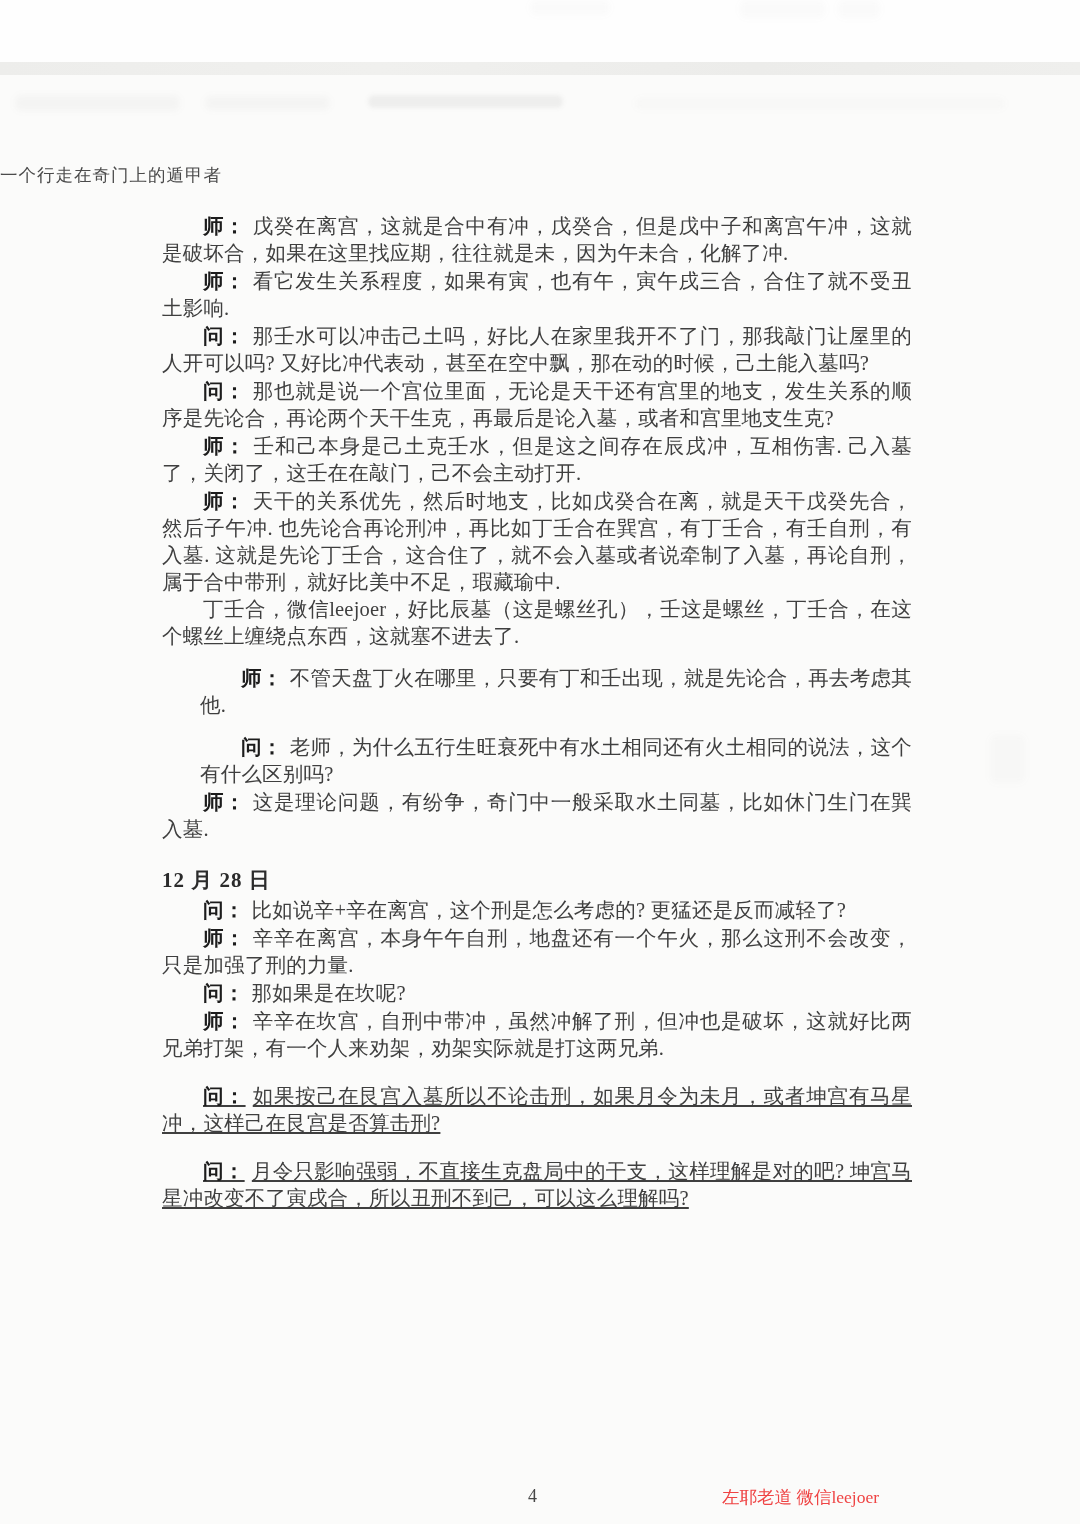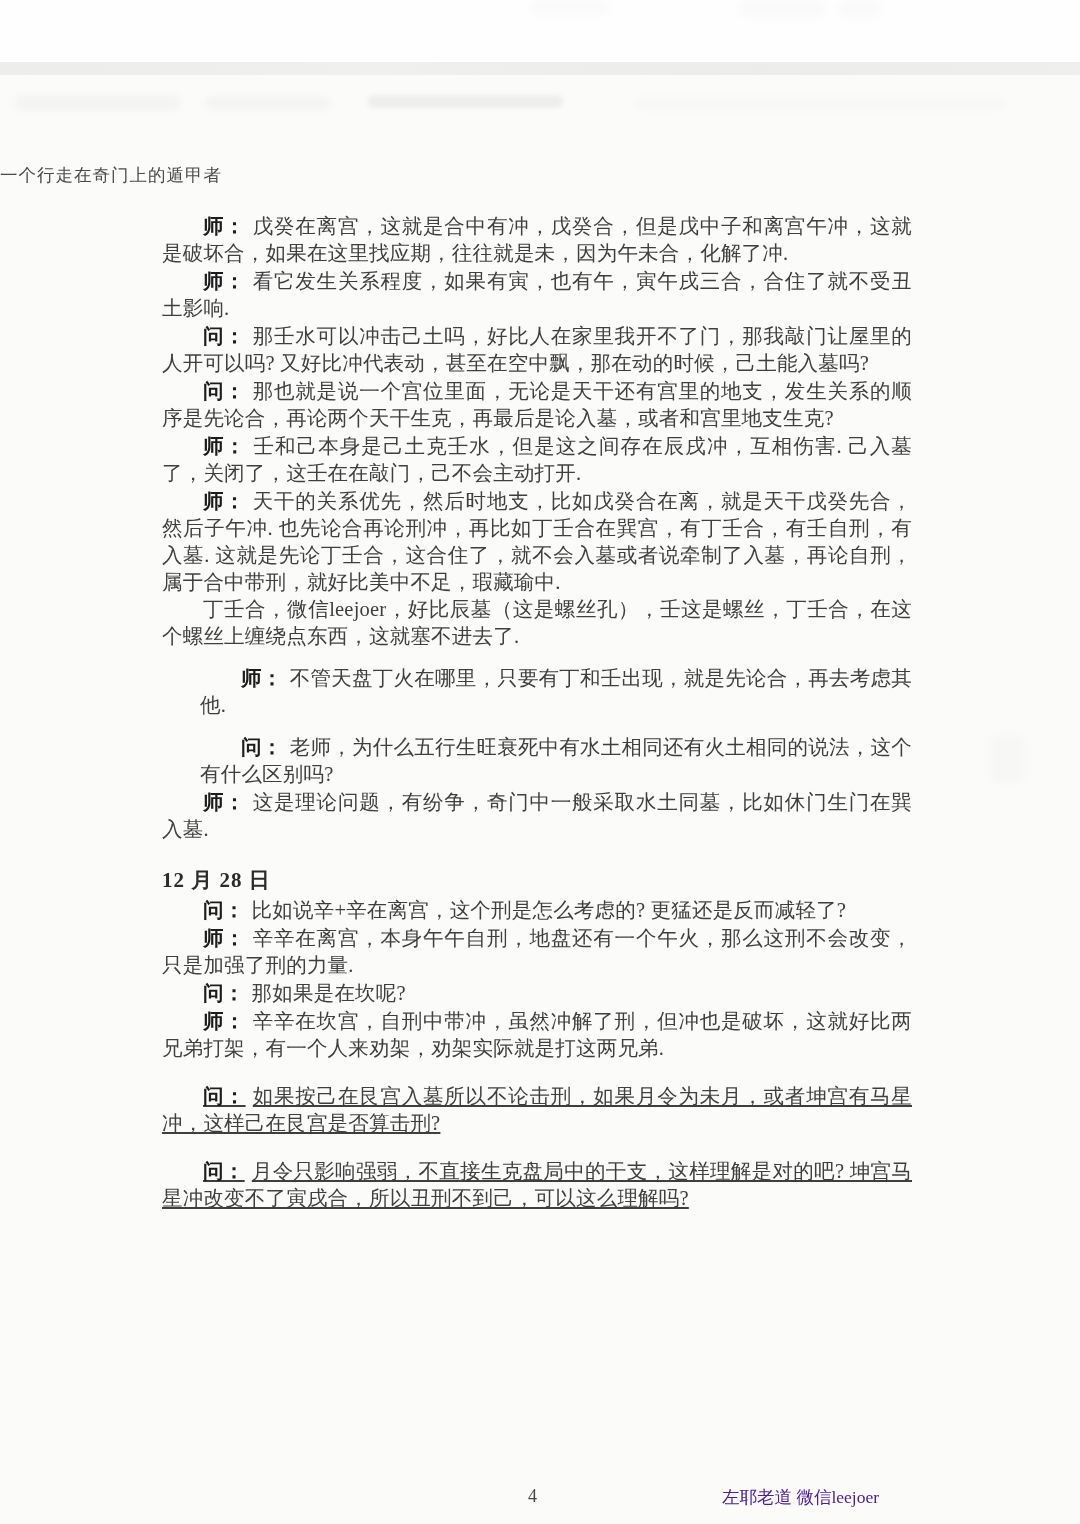--- a/index.html
+++ b/index.html
@@ -51,21 +51,21 @@
   }
   .gap-s { margin-top:14px;margin-left:38px; }
   .gap-m { margin-top:20px;text-decoration:underline; }
 
   .page-number {
     position:absolute; left:528px; top:1486px;
     font-size:18px; color:#474747; letter-spacing:1px;
   }
   .footer-credit {
     position:absolute; left:722px; top:1485px; width:160px;
-    font-size:17.5px; color:#4c1d95; white-space:nowrap;
+    font-size:17.5px; color:#ef4444; white-space:nowrap;
   }
 </style>
 </head>
 <body>
 
 <div class="page">
 
   <div class="top-strip"></div>
   <div class="smudge light" style="left:530px; top:0; width:80px; height:15px;"></div>
   <div class="smudge light" style="left:740px; top:0; width:85px; height:18px;"></div>

